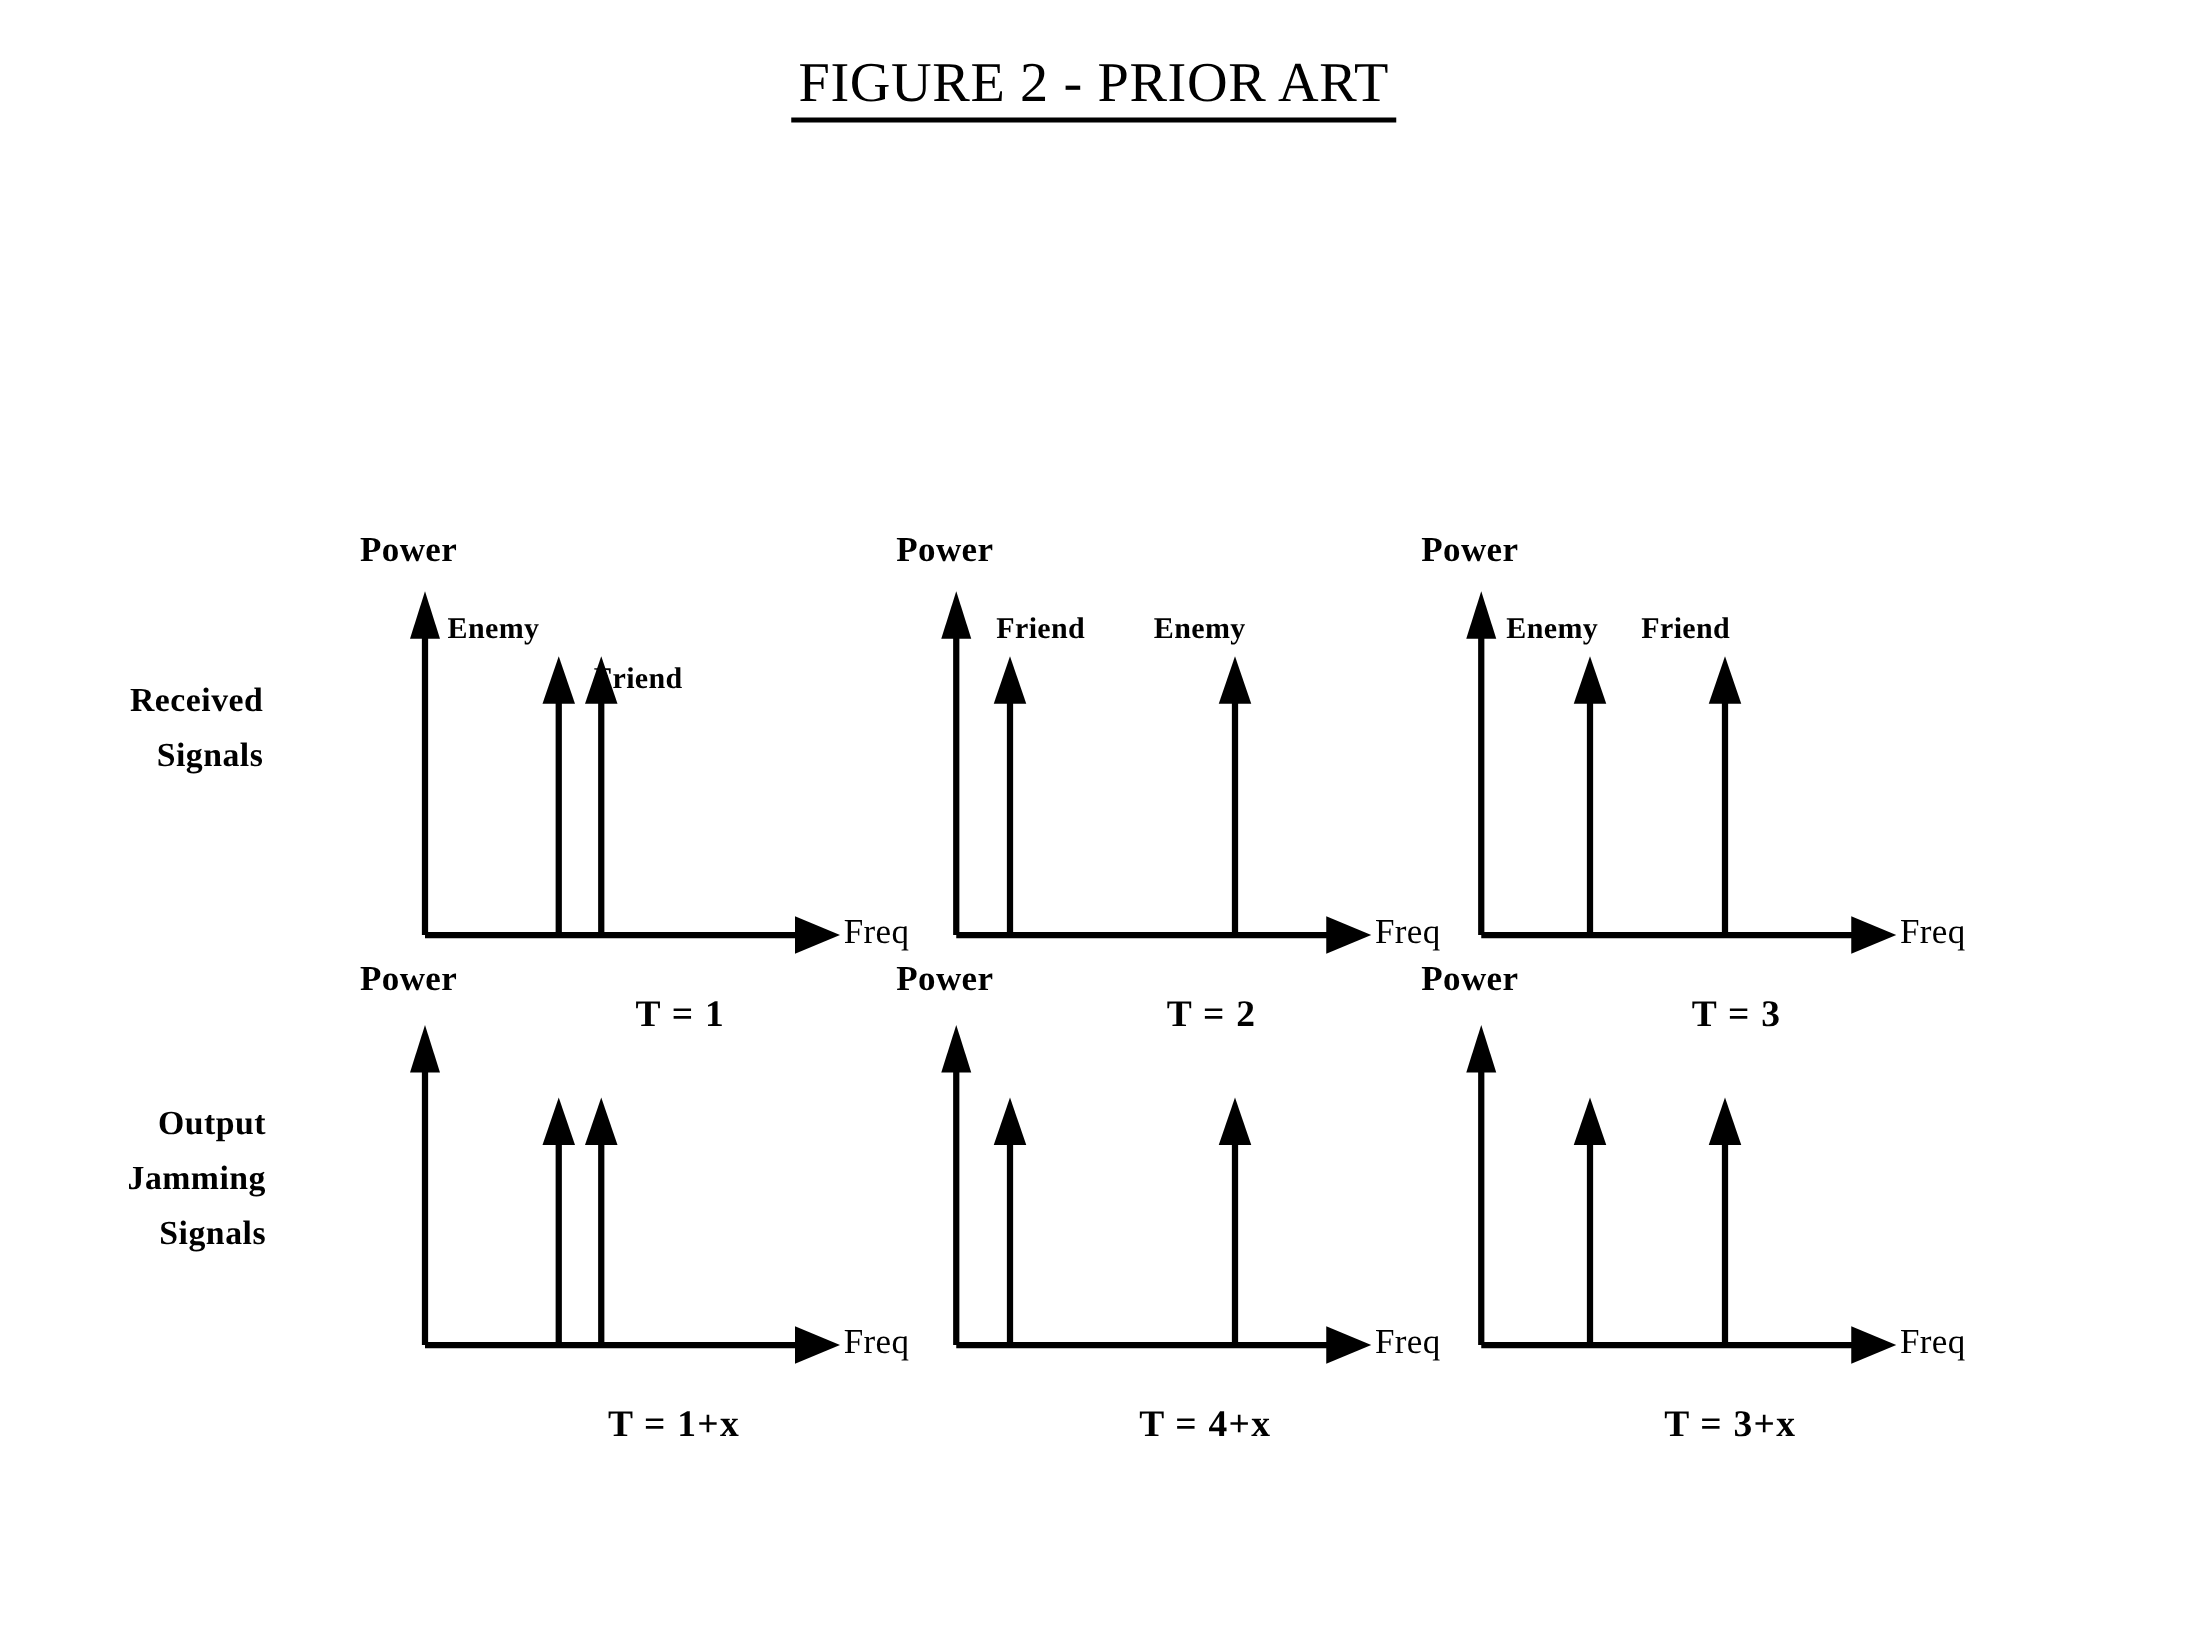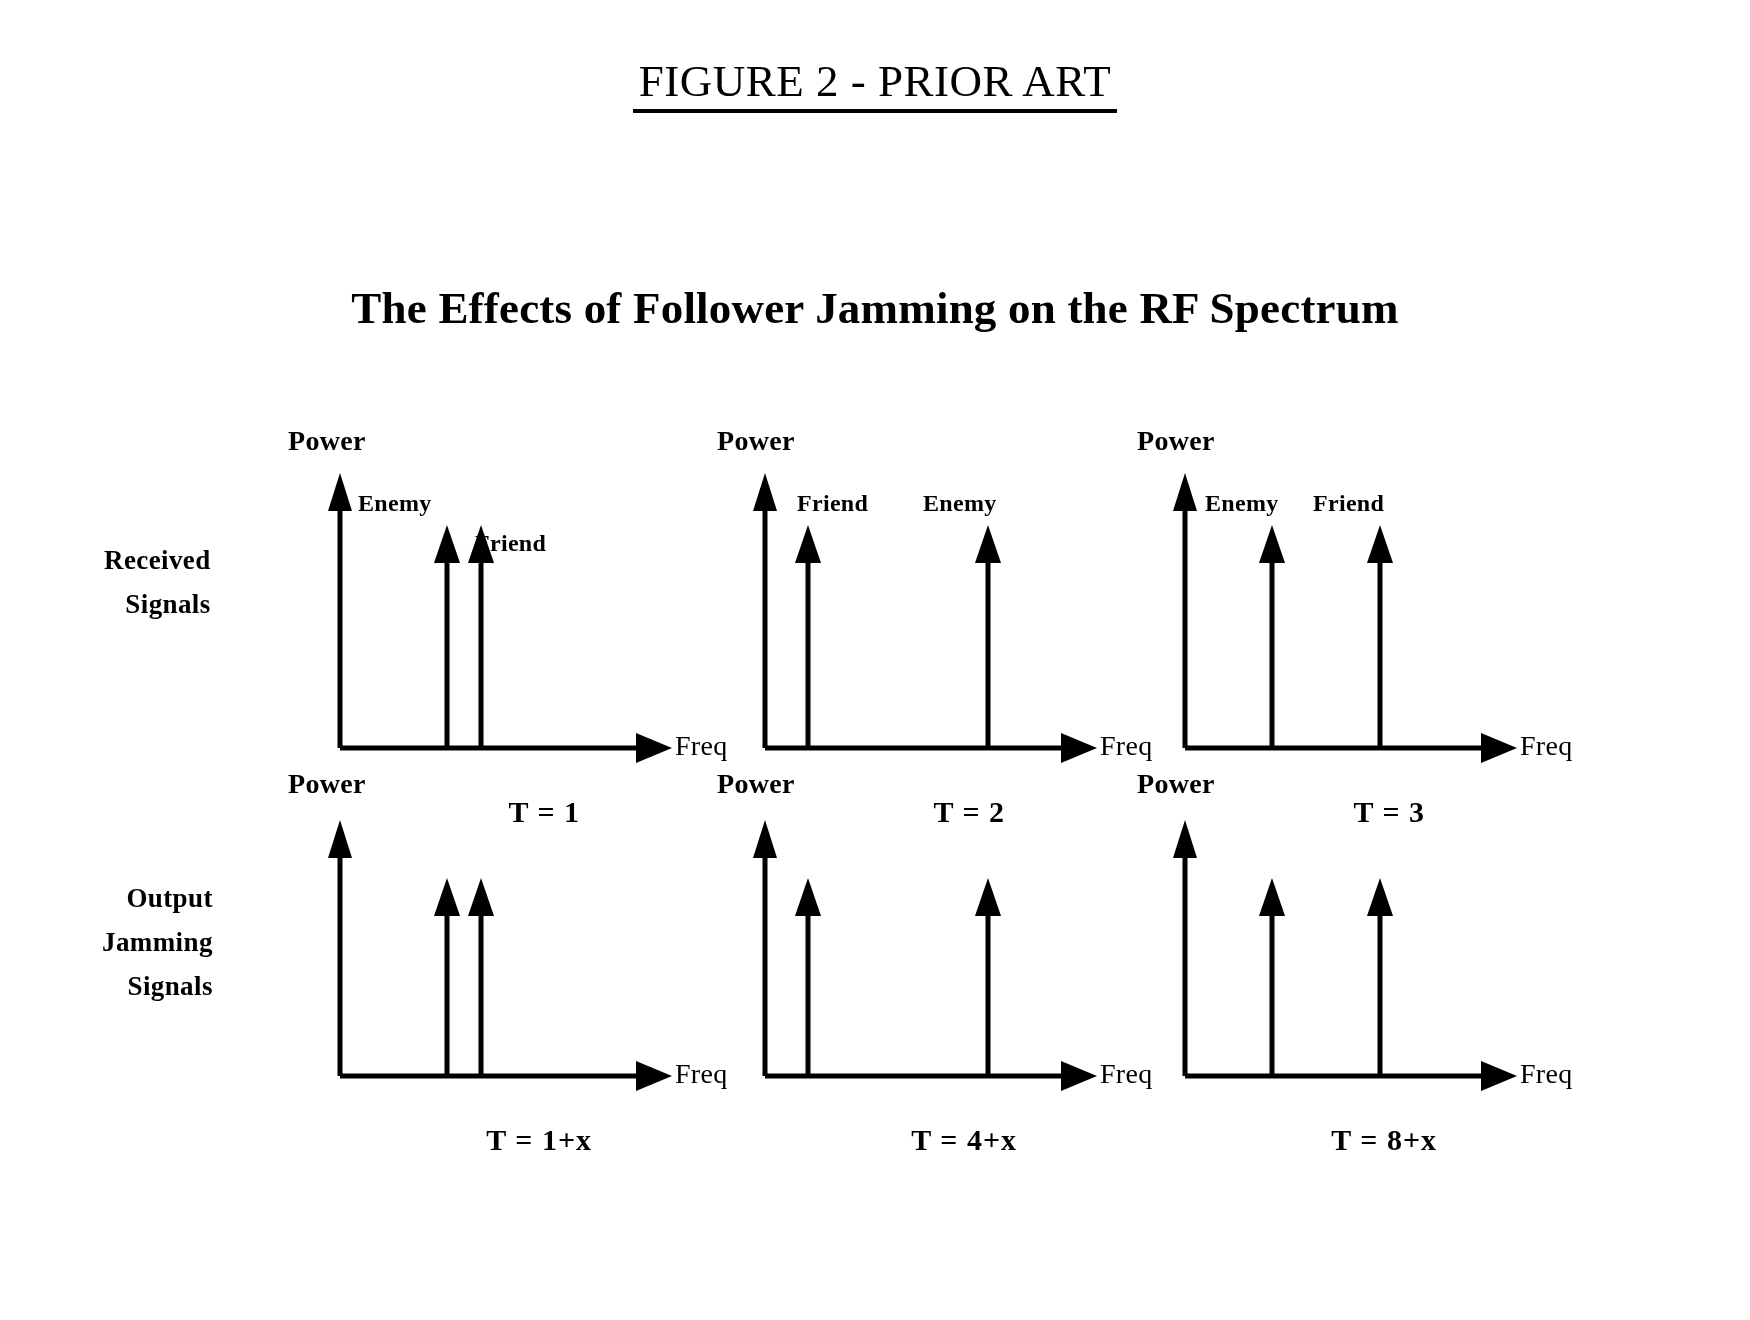--- a/index.html
+++ b/index.html
@@ -8,21 +8,21 @@
     background:#ffffff;
     font-family:"Liberation Serif", serif;
     color:#000000;
     position:relative;
     overflow:hidden;
   }
   .page{position:absolute;inset:0;}
 
   
   #fig-title{
-    position:absolute;left:0;top:55px;width:1750px;
+    position:absolute;left:0;top:40px;width:1750px;
     text-align:center;
     font-size:45px;
     letter-spacing:.5px;
     font-weight:400;
     white-space:pre;
   }
   #fig-title span.u{
     border-bottom:4px solid #000;
     padding:0 6px 4px 6px;
     display:inline-block;
@@ -80,21 +80,20 @@
   }
   svg{display:block;overflow:visible;}
 </style>
 </head>
 <body>
 
 <div class="page">
 
   <div id="fig-title"><span class="u">FIGURE 2 - PRIOR ART</span></div>
 
-  <div id="fig-subtitle">The Effects of Follower Jamming on the RF Spectrum</div>
 
   <div class="row-label" id="row-label-received">Received<br>Signals</div>
   <div class="row-label" id="row-label-output">Output<br>Jamming<br>Signals</div>
 
   <div class="panel" style="left:300px;top:425px;width:420px;height:420px;">
     <div class="axis-label-power" style="left:-12px;top:0px;">Power</div>
     <div class="sig-label" style="left:58px;top:65px;">Enemy</div>
     <div class="sig-label" style="left:175px;top:105px;">Friend</div>
     <div class="axis-label-freq" style="left:375px;top:305px;">Freq</div>
     <svg width="420" height="420" viewBox="0 0 420 420">
@@ -187,16 +186,16 @@
     <svg width="420" height="420" viewBox="0 0 420 420">
       <line x1="40" y1="75" x2="40" y2="308" stroke="#000" stroke-width="5"></line>
       <polygon points="40,52 28,90 52,90" fill="#000"></polygon>
       <line x1="40" y1="308" x2="348" y2="308" stroke="#000" stroke-width="5"></line>
       <polygon points="372,308 336,293 336,323" fill="#000"></polygon>
       <line x1="127" y1="132" x2="127" y2="308" stroke="#000" stroke-width="5"></line>
       <polygon points="127,110 114,148 140,148" fill="#000"></polygon>
       <line x1="235" y1="132" x2="235" y2="308" stroke="#000" stroke-width="5"></line>
       <polygon points="235,110 222,148 248,148" fill="#000"></polygon>
     </svg>
-    <div class="time-label" style="left:92px;top:355px;width:200px;">T = 8+x</div>
+    <div class="time-label" style="left:92px;top:355px;width:200px;">T = 3+x</div>
   </div>
 
 </div>
 
 </body></html>

